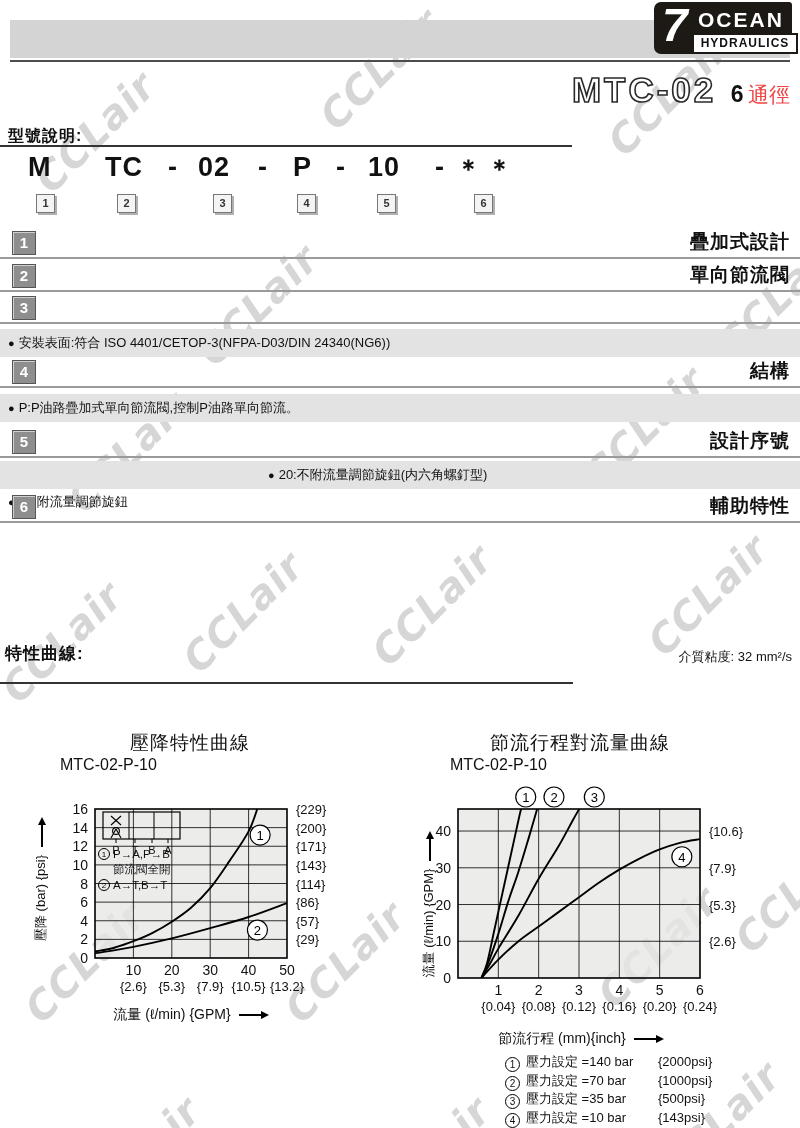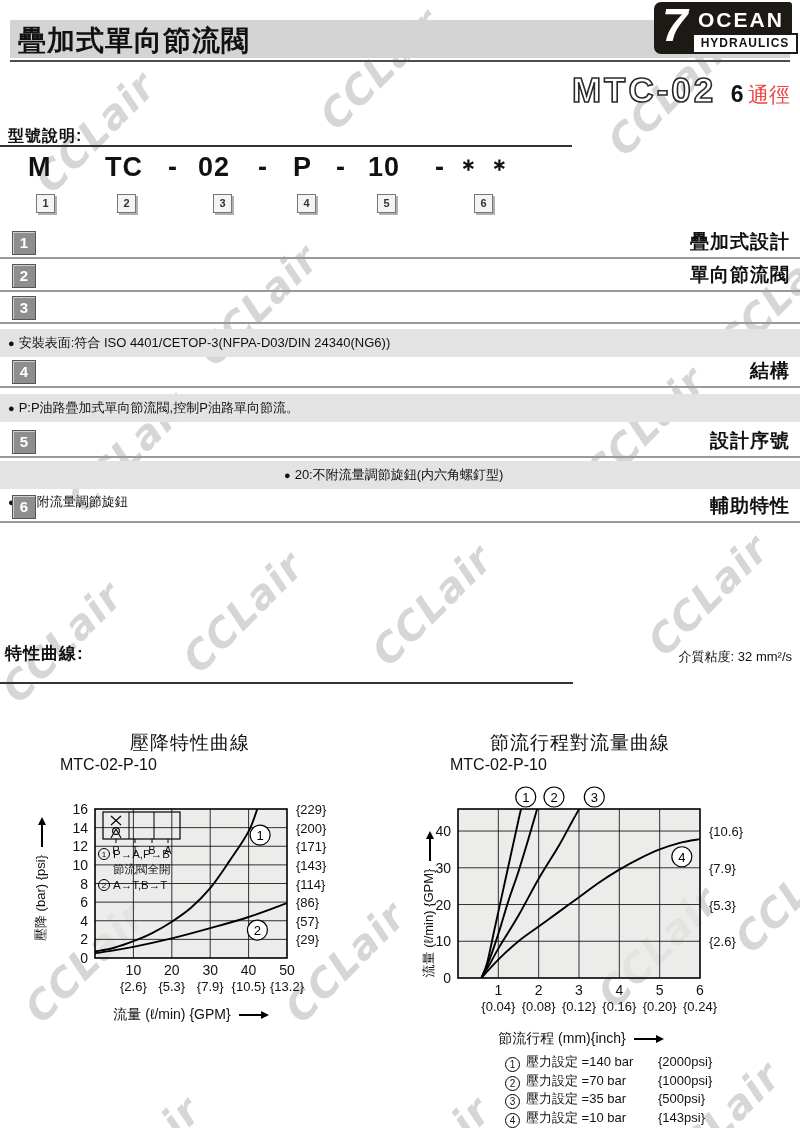--- a/index.html
+++ b/index.html
@@ -79,21 +79,20 @@
       <div class="wm" style="left: 5px; top: 939px;">CCLair</div>
       <div class="wm" style="left: 265px; top: 939px;">CCLair</div>
       <div class="wm" style="left: 578px; top: 924px;">CCLair</div>
       <div class="wm" style="left: 715px; top: 869px;">CCLair</div>
       <div class="wm" style="left: 60px; top: 1134px;">CCLair</div>
       <div class="wm" style="left: 350px; top: 1134px;">CCLair</div>
       <div class="wm" style="left: 640px; top: 1099px;">CCLair</div>
     </div>
 
   <div class="abs header-bar z1"></div>
-  <div class="abs header-title z1">疊加式單向節流閥</div>
   <div class="abs header-rule z1"></div>
   <div class="abs logo z1">
     <span class="logo-7">7</span>
     <span class="logo-ocean">OCEAN</span>
     <span class="logo-sub-box">HYDRAULICS</span>
   </div>
 
   <div class="abs model-heading z1">
     <span class="model-outline">MTC-02</span>
     <span class="model-size-num">6</span>
@@ -147,21 +146,21 @@
       <div class="note-row z1" style="top: 394px;">
         <div class="note-item" style="left: 8px;"><span class="bullet">●</span>P:P油路疊加式單向節流閥,控制P油路單向節流。</div>
       </div>
       <div class="sec-row z1" style="top: 430px;">
         <div class="sec-num">5</div>
         <div class="sec-label">設計序號</div>
         <div class="sec-line"></div>
       </div>
       <div class="note-row z1" style="top: 461px;">
         <div class="note-item" style="left: 8px; margin-top: 27px;"><span class="bullet">●</span>10:附流量調節旋鈕</div>
-        <div class="note-item" style="left: 284px;"><span class="bullet">●</span>20:不附流量調節旋鈕(内六角螺釘型)</div>
+        <div class="note-item" style="left: 268px;"><span class="bullet">●</span>20:不附流量調節旋鈕(内六角螺釘型)</div>
       </div>
       <div class="sec-row z1" style="top: 495px;">
         <div class="sec-num">6</div>
         <div class="sec-label">輔助特性</div>
         <div class="sec-line"></div>
       </div>
     </div>
 
   <div class="abs curves-title z1">特性曲線:</div>
   <div class="abs curves-right z1">介質粘度: 32 mm²/s</div>

